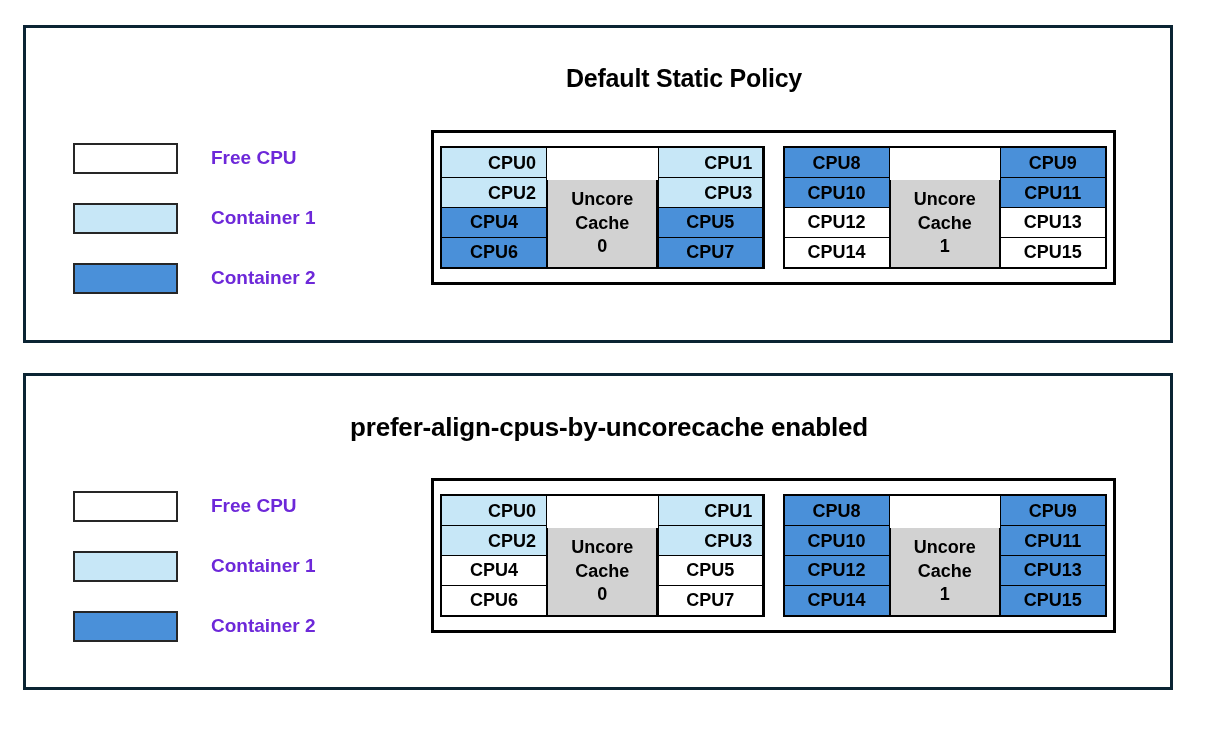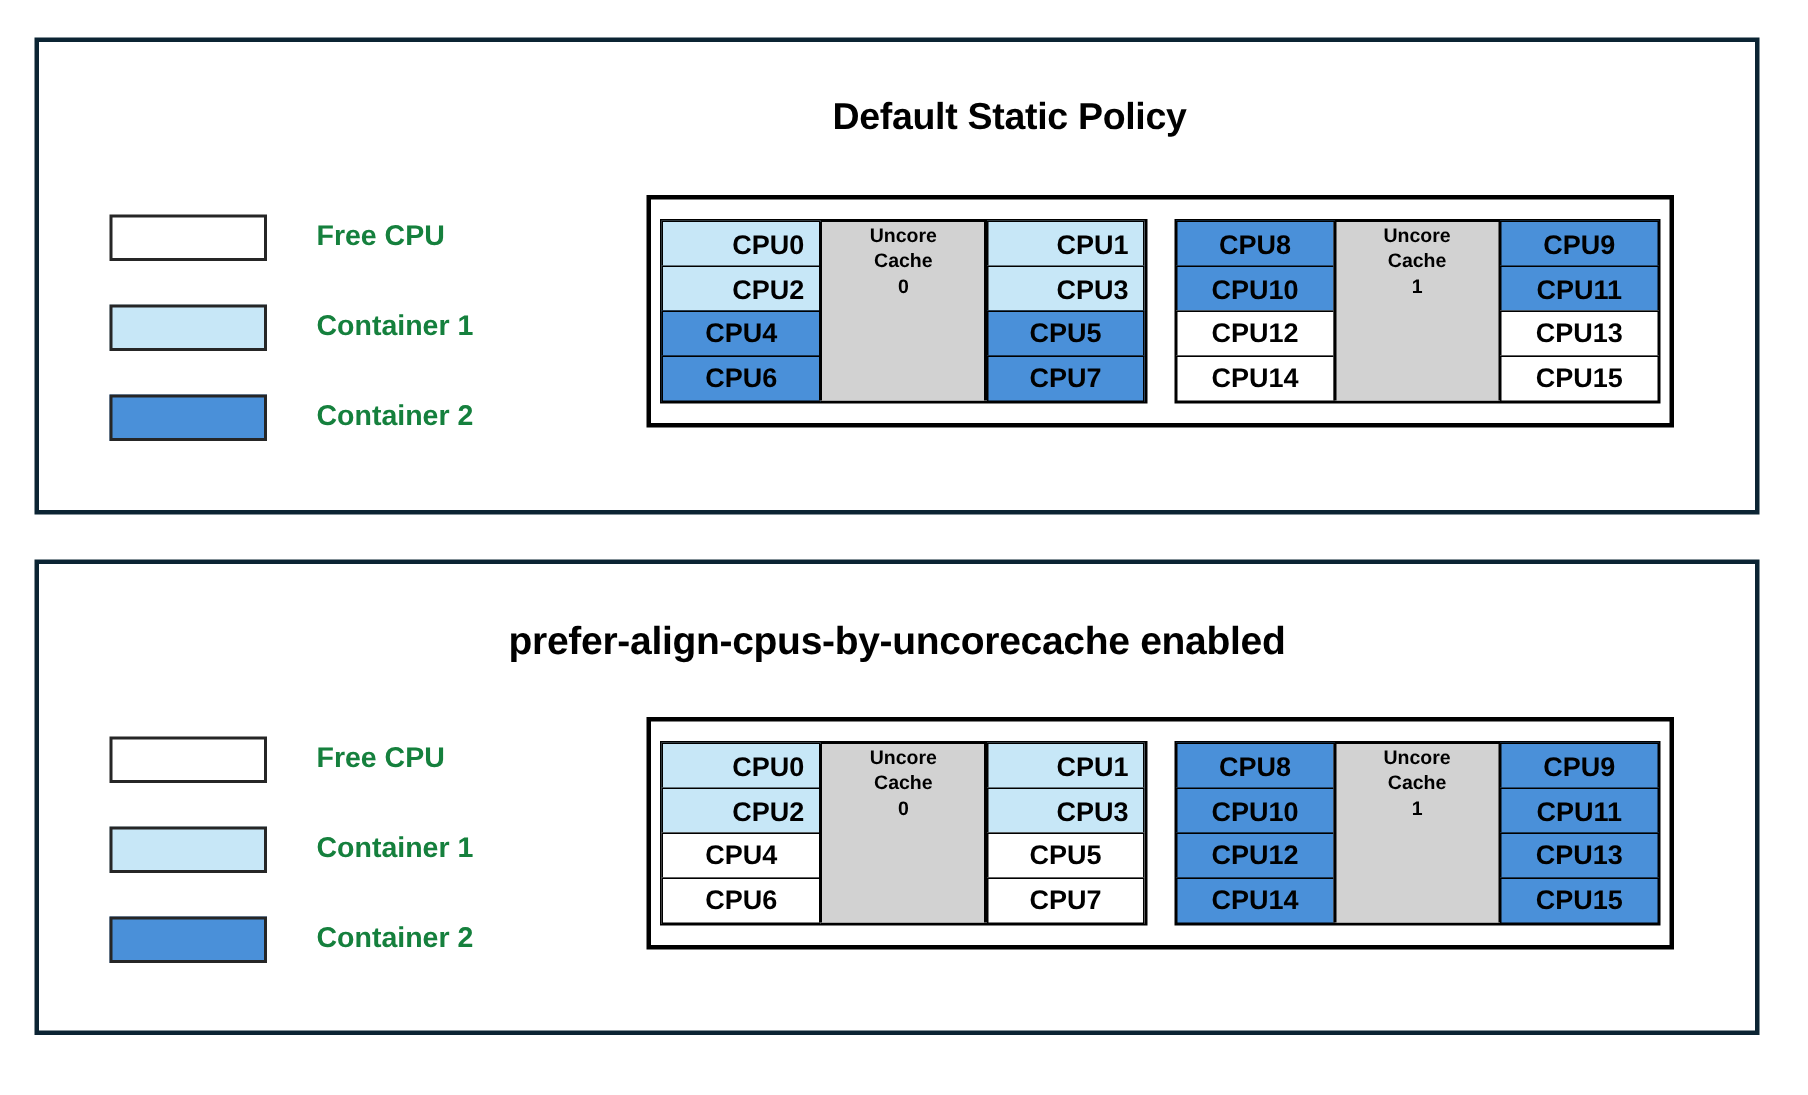--- a/index.html
+++ b/index.html
@@ -22,21 +22,21 @@
     box-sizing: border-box;
     border: 3px solid #0b2433;
     background: #ffffff;
   }
   #panel-0 { top: 25px;  height: 318px; }
   #panel-1 { top: 373px; height: 317px; }
 
   .panel-title {
     position: absolute;
     top: 36px;
-    left: 0;
+    left: 11px;
     width: 100%;
     text-align: center;
     font-weight: bold;
     color: #000000;
     letter-spacing: -0.2px;
   }
   #panel-0 .panel-title { font-size: 25px; padding-left: 150px; box-sizing: border-box; }
   #panel-1 .panel-title { font-size: 26px; box-sizing: border-box; }
 
   
@@ -55,21 +55,21 @@
     width: 105px;
     height: 31px;
     border: 2px solid #262626;
     box-sizing: border-box;
     flex: 0 0 auto;
   }
   .legend-label {
     margin-left: 33px;
     font-size: 19px;
     font-weight: bold;
-    color: #15803d;
+    color: #6d28d9;
     white-space: nowrap;
   }
 
   
   .cpu-grid {
     position: absolute;
     top: 102px;
     left: 405px;
     width: 685px;
     height: 155px;
@@ -115,25 +115,27 @@
   .uncore-label {
     flex: 0 0 auto;
     width: 112px;
     background: #d2d2d2;
     border-left: 2px solid #000000;
     border-right: 2px solid #000000;
     box-sizing: border-box;
     display: flex;
     flex-direction: column;
     align-items: center;
-    font-size: 13px;
+    justify-content: center;
+    font-size: 18px;
     font-weight: bold;
     color: #000000;
     line-height: 1.32;
     text-align: center;
+    margin-top: 32px;
   }
 </style>
 </head>
 <body>
 
 <div id="diagram-root">
     <div class="panel" id="panel-0">
       <div class="panel-title">Default Static Policy</div>
       <div class="legend">
         <div class="legend-row">

